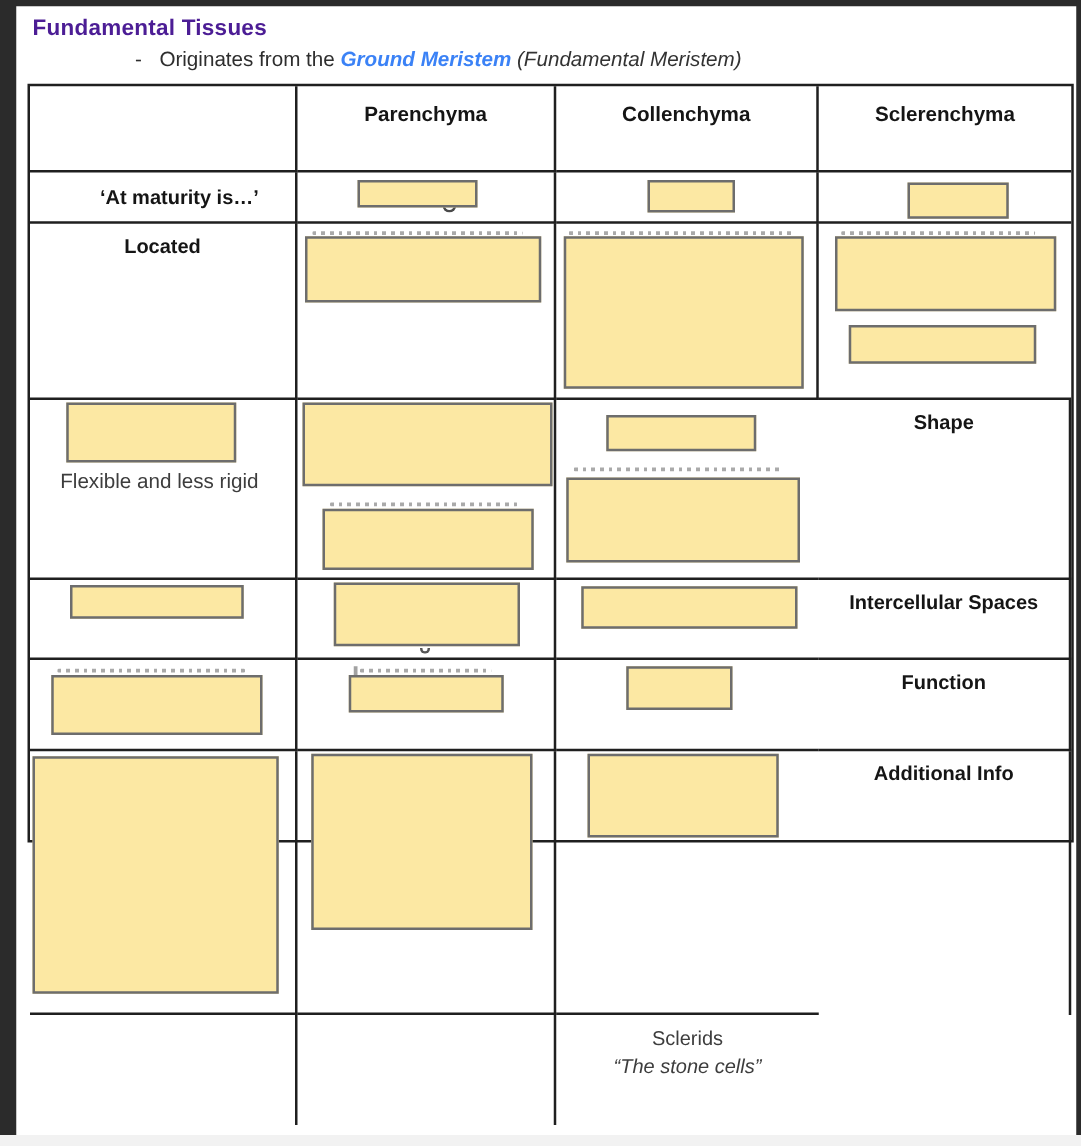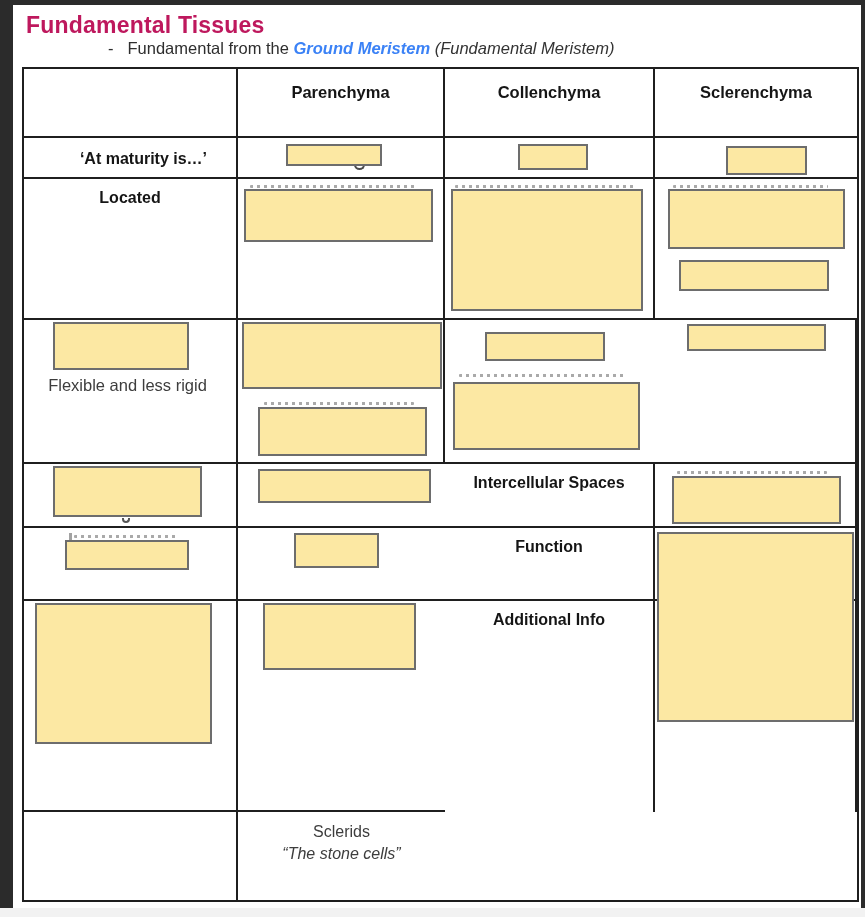--- a/index.html
+++ b/index.html
@@ -9,32 +9,32 @@
     font-family:"Liberation Sans", sans-serif;
     color:#161616;
   }
   .frame-left  { position:absolute; left:0; top:0; width:13px; height:908px; background:#2b2b2b; }
   .frame-top   { position:absolute; left:0; top:0; width:865px; height:5px; background:#2b2b2b; }
   .frame-right { position:absolute; right:0; top:0; width:4px; height:908px; background:#2b2b2b; }
   .frame-bottom{ position:absolute; left:0; top:908px; width:865px; height:9px; background:#f2f2f2; }
 
   .title {
     position:absolute; left:26px; top:12px;
-    font-size:23px; font-weight:bold; color:#be185d; letter-spacing:.2px;text-align:center;
+    font-size:18px; font-weight:bold; color:#4c1d95; letter-spacing:.2px;text-align:center;
   }
   .bullet {
     position:absolute; left:108px; top:39px;
     font-size:16.5px; color:#2e2e2e; white-space:nowrap;
   }
   .bullet .dash { display:inline-block; margin-right:14px; }
   .bullet .bi { font-weight:bold; font-style:italic; color:#3b82f6;margin-top:15px; }
   .bullet .it { font-style:italic; color:#333; }
 
   .tbl {
-    position:absolute; left:22px; top:67px; width:837px; height:835px;
+    position:absolute; left:22px; top:67px; width:837px; height:607px;
     box-sizing:border-box; border:2px solid #1f1f1f; background:#fff;
     display:grid;
     grid-template-columns:214px 207px 210px 202px;
     grid-template-rows:69px 41px 141px 144px 64px 73px 211px 88px;
   }
   .cell {
     position:relative; box-sizing:border-box;
     border-right:2px solid #1f1f1f; border-bottom:2px solid #1f1f1f;
     overflow:visible;
   }
@@ -75,21 +75,21 @@
 </head>
 <body>
 
 <div class="frame-top"></div>
 <div class="frame-left"></div>
 <div class="frame-right"></div>
 <div class="frame-bottom"></div>
 
 <div class="title">Fundamental Tissues</div>
 
-<div class="bullet"><span class="dash">-</span><span>Fundamental from the </span><span class="bi">Ground Meristem</span><span class="it"> (Fundamental Meristem)</span></div>
+<div class="bullet"><span class="dash">-</span><span>Originates from the </span><span class="bi">Ground Meristem</span><span class="it"> (Fundamental Meristem)</span></div>
 
 <div class="tbl">
 
   <div class="cell hcell"></div>
   <div class="cell hcell">Parenchyma</div>
   <div class="cell hcell">Collenchyma</div>
   <div class="cell hcell lc">Sclerenchyma</div>
 
   <div class="cell label mid">‘At maturity is…’</div>
   <div class="cell">
@@ -126,20 +126,21 @@
     <div class="cover" style="left:4px; top:2px; width:200px; height:67px;"></div>
     <div class="hint" style="left:26px; top:82px; width:150px;"></div>
     <div class="cover" style="left:20px; top:87px; width:169px; height:49px;"></div>
   </div>
   <div class="cell lc">
     <div class="cover" style="left:40px; top:12px; width:120px; height:29px;"></div>
     <div class="hint" style="left:14px; top:54px; width:168px;"></div>
     <div class="cover" style="left:8px; top:62px; width:187px; height:68px;"></div>
   </div>
 
+  <div class="cell label">Shape</div>
   <div class="cell">
     <div class="cover" style="left:32px; top:4px; width:139px; height:27px;"></div>
   </div>
   <div class="cell">
     <div class="cover" style="left:29px; top:2px; width:149px; height:51px;"></div>
     <div class="d-mark" style="left:98px; top:54px;"></div>
   </div>
   <div class="cell lc">
     <div class="cover" style="left:20px; top:5px; width:173px; height:34px;"></div>
   </div>

